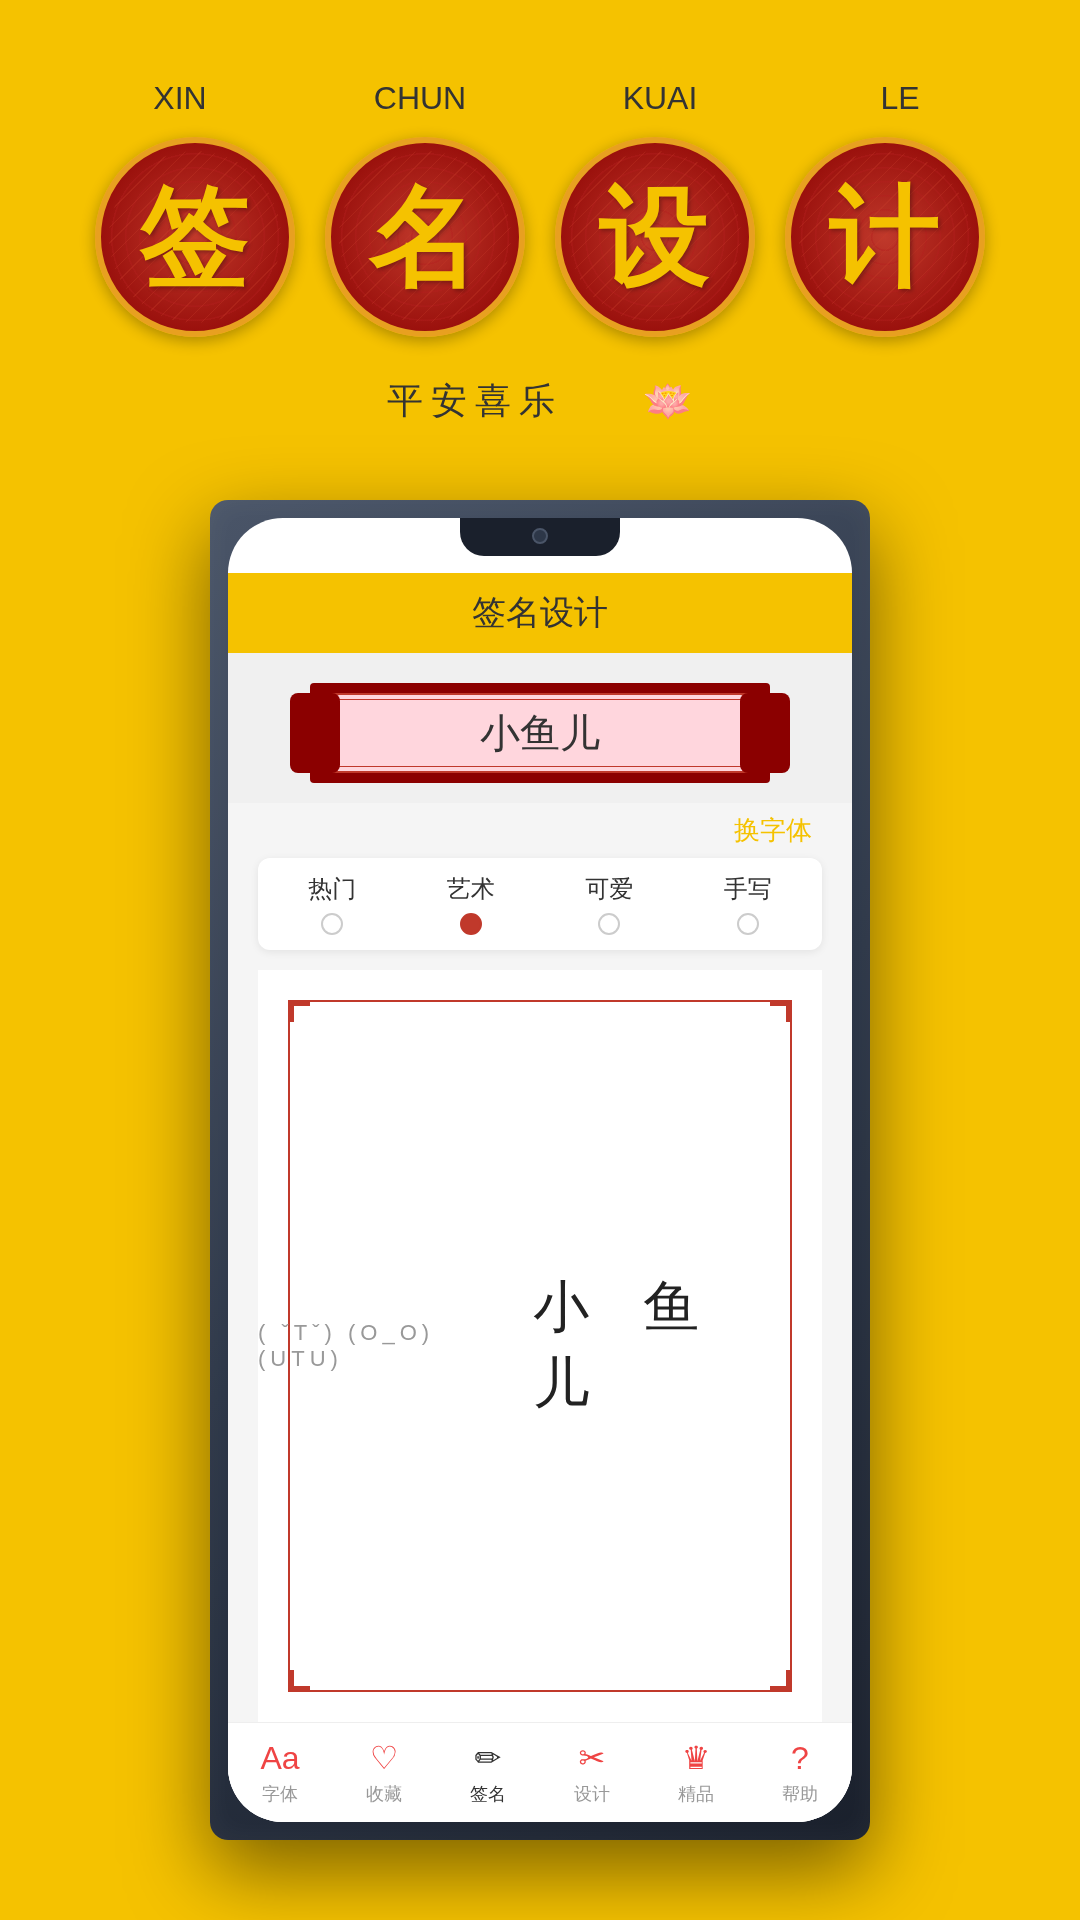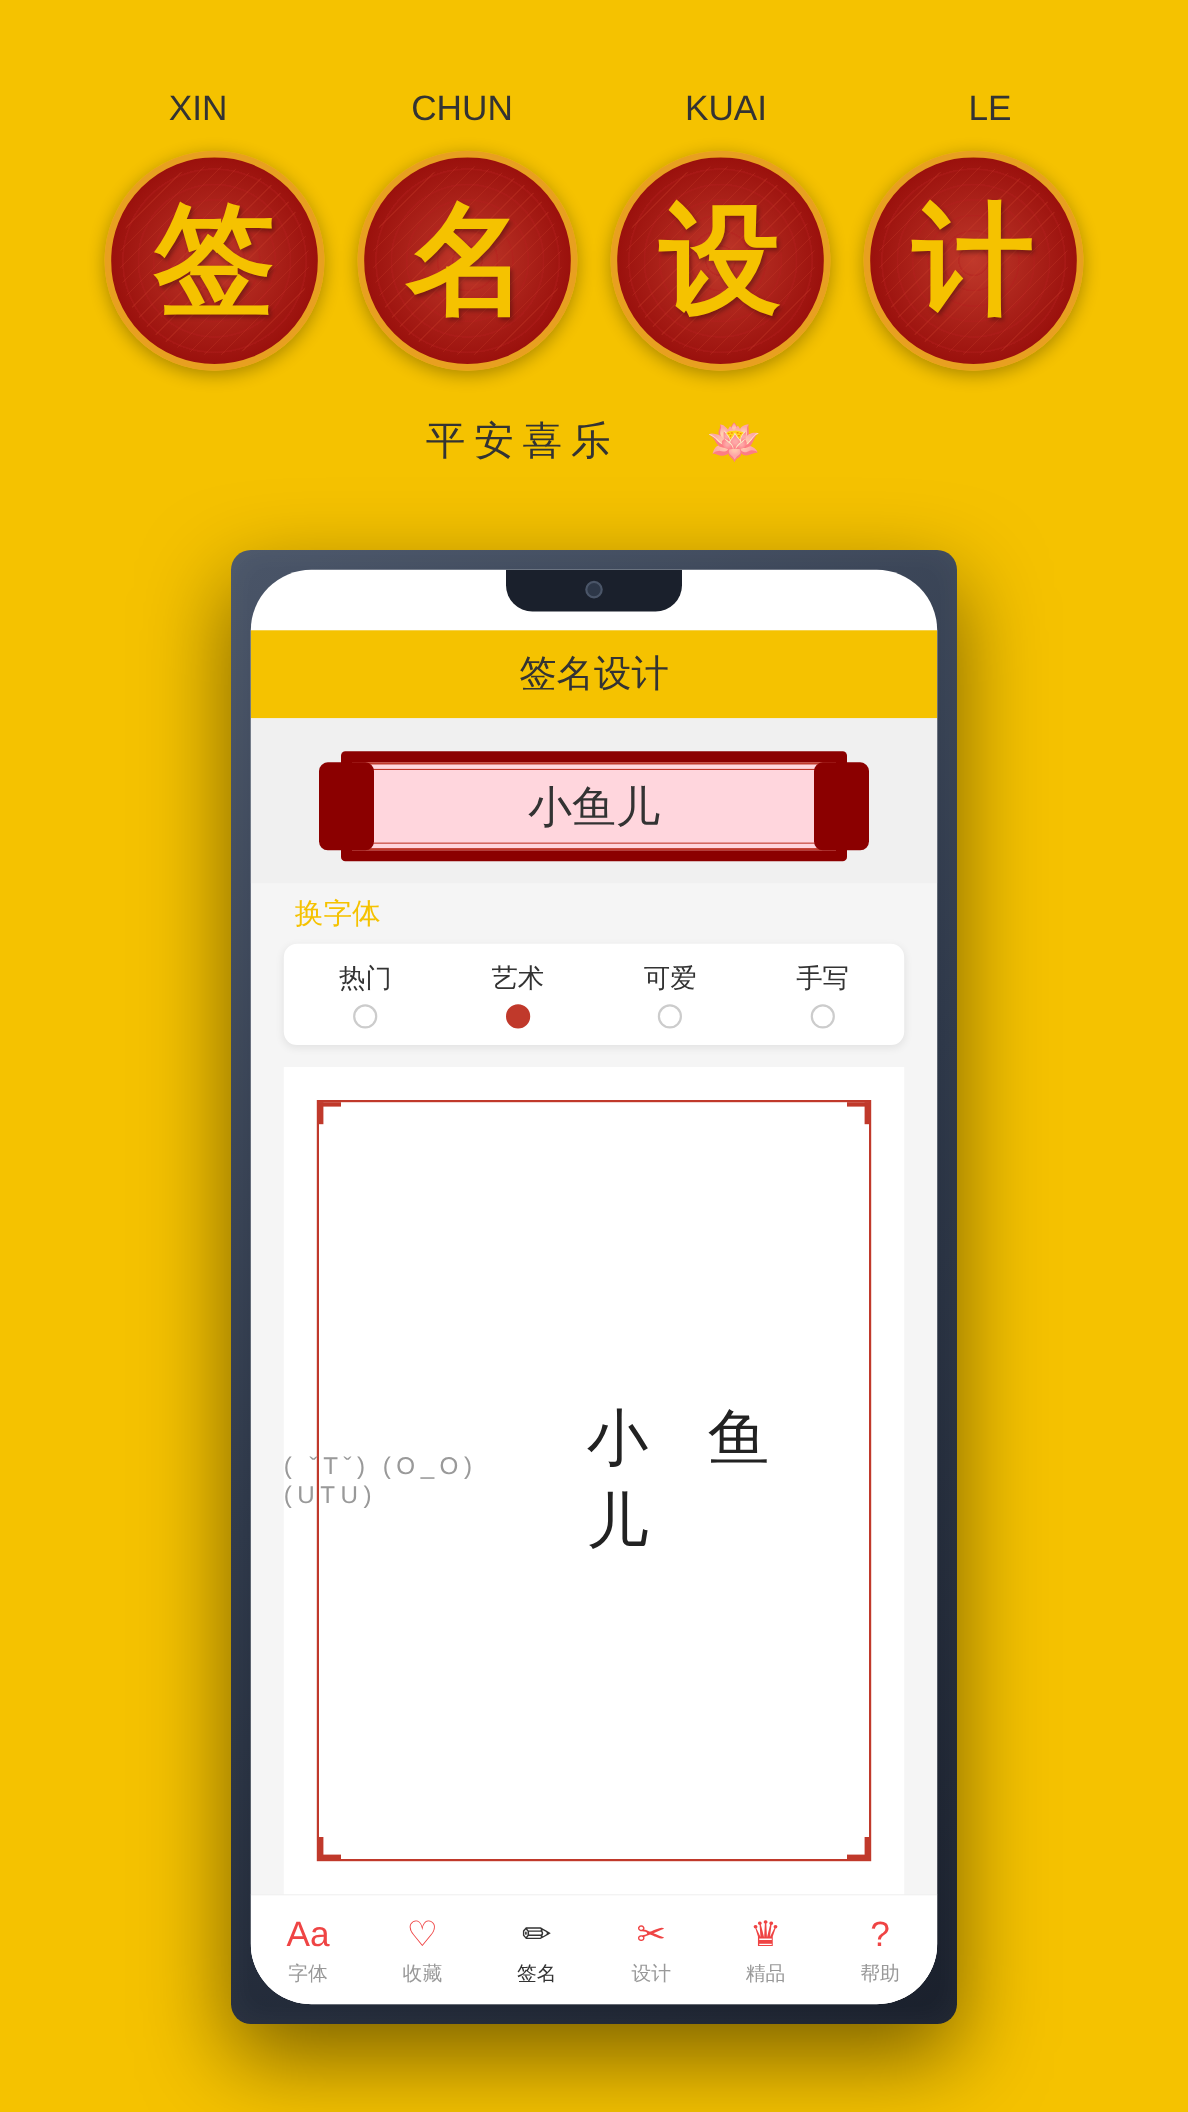--- a/index.html
+++ b/index.html
@@ -273,20 +273,21 @@
 
     .scroll-name {
       font-size: 40px;
       color: #333;
       text-align: center;
     }
 
     
     .change-font-row {
       display: flex;
+      justify-content: flex-end;
       padding: 10px 40px;
     }
 
     .change-font-btn {
       font-size: 26px;
       color: #F5C200;
       background: none;
       border: none;
       cursor: pointer;
     }

